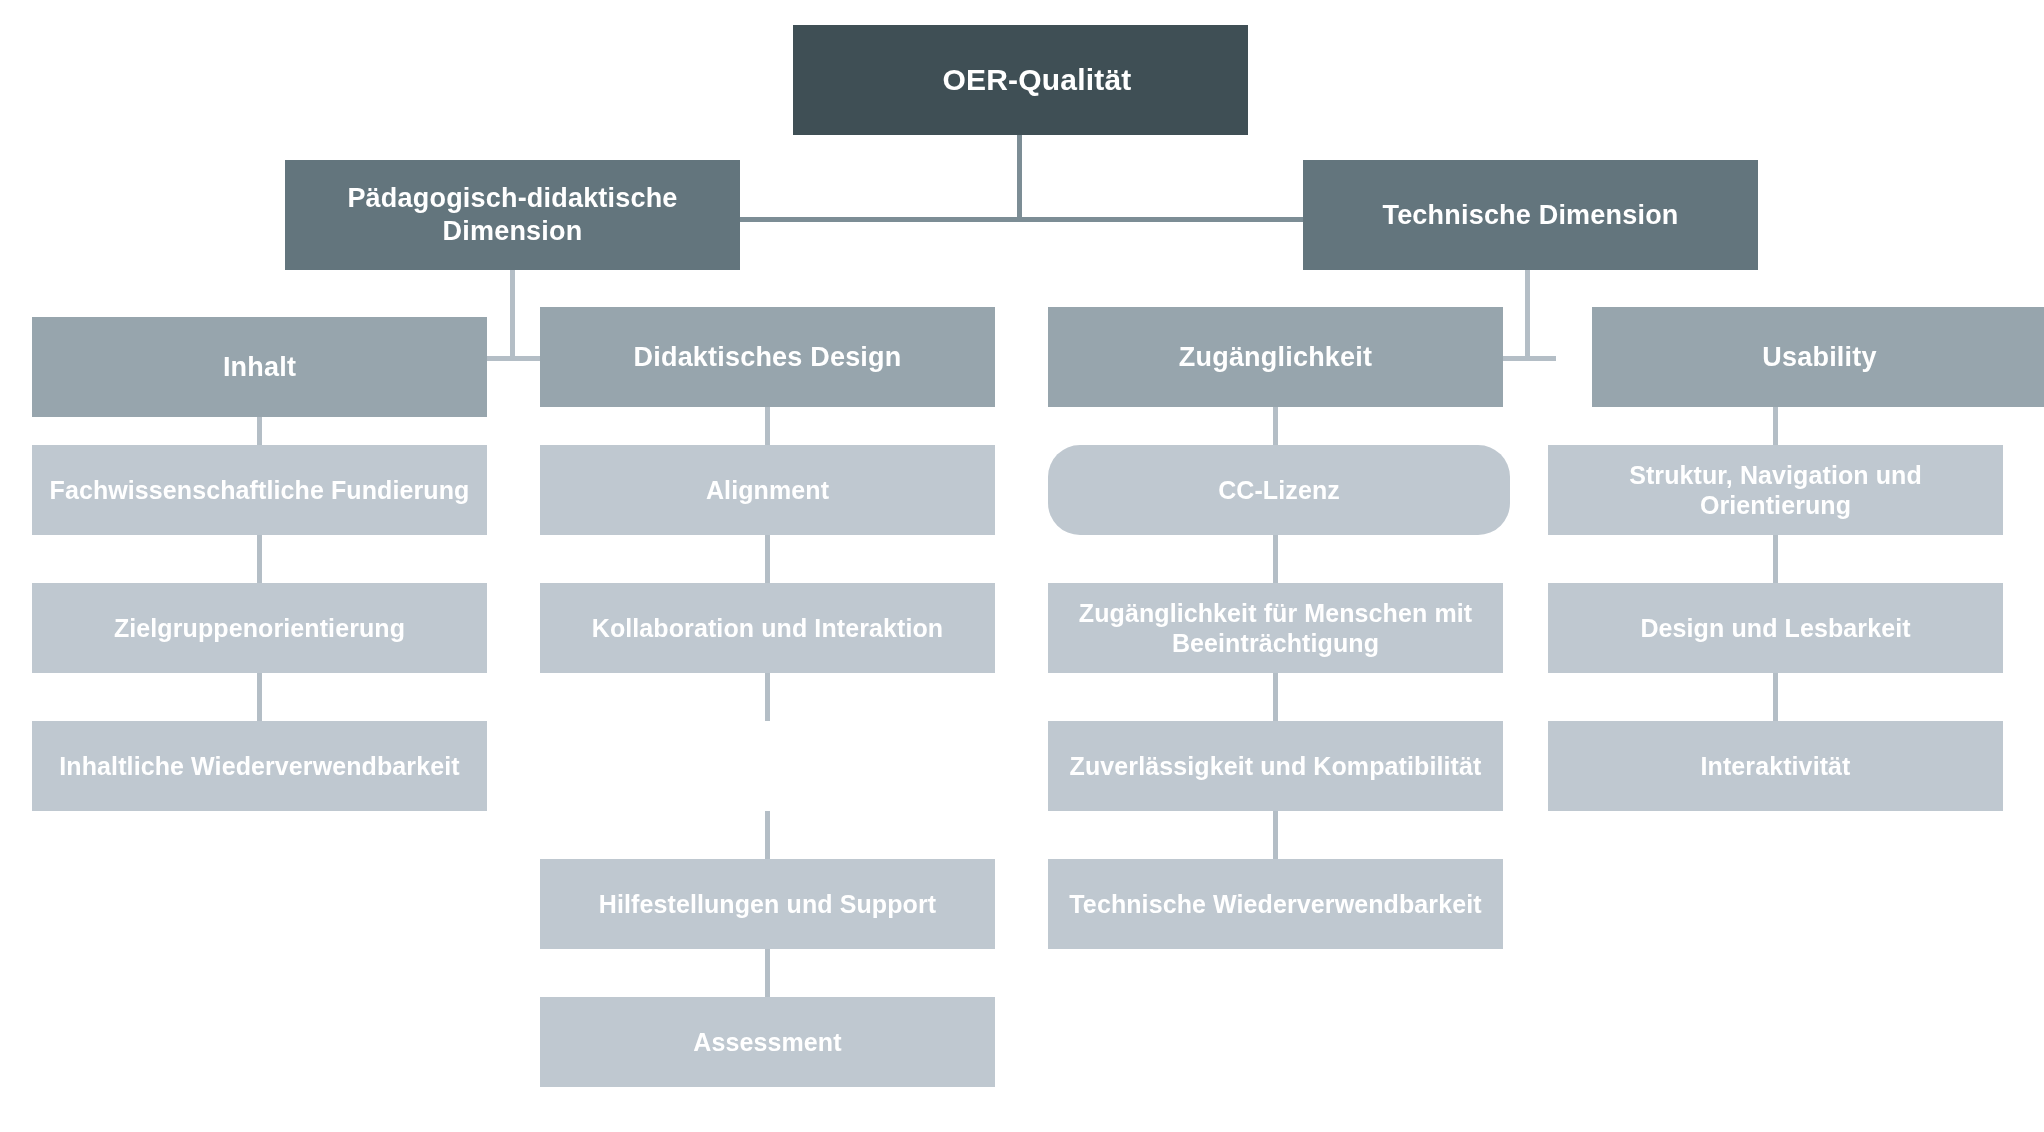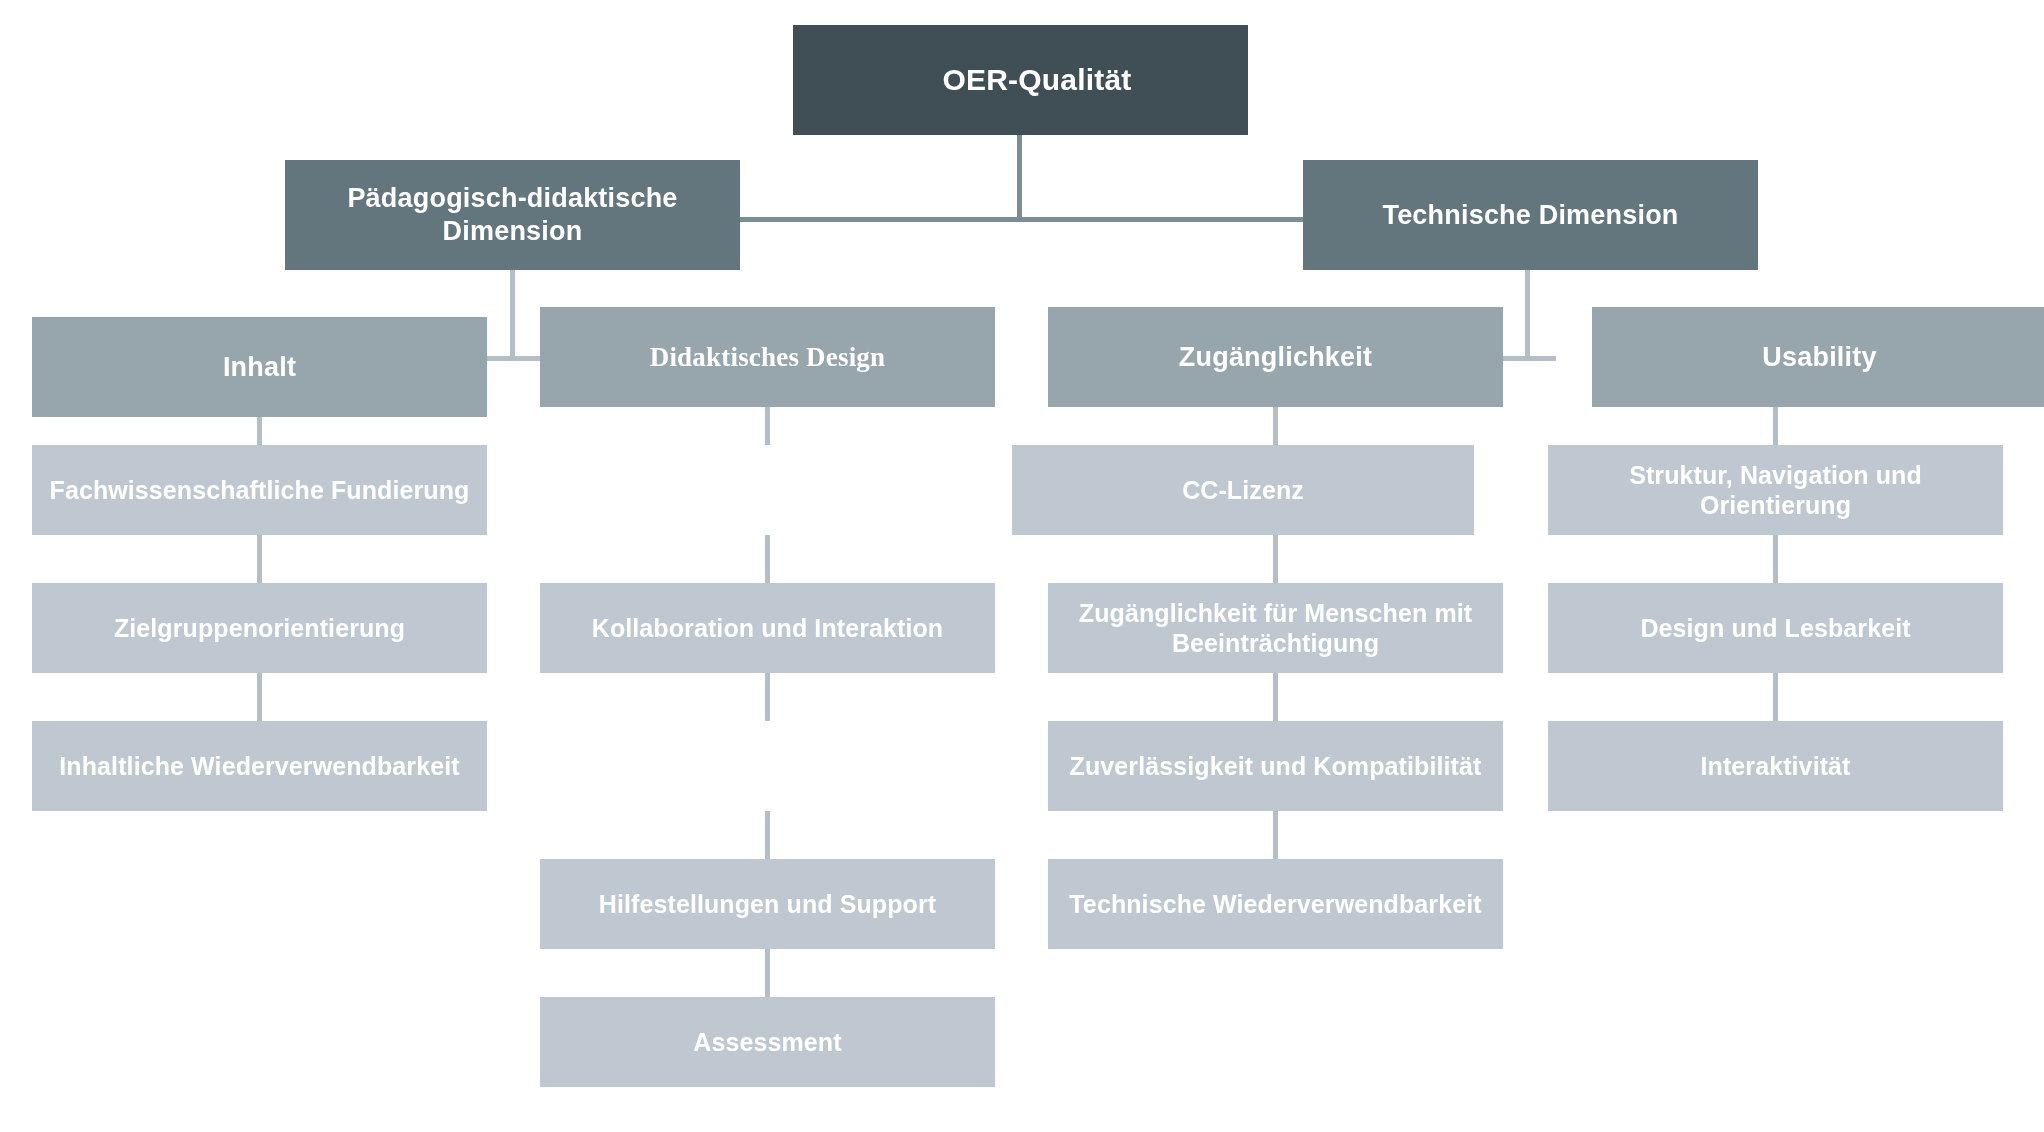--- a/index.html
+++ b/index.html
@@ -47,33 +47,34 @@
   <div class="conn" style="left:1773px;top:535px;width:5px;height:48px;"></div>
   <div class="conn" style="left:1773px;top:673px;width:5px;height:48px;"></div>
 
   <div class="box lvl0" style="left:793px;top:25px;width:455px;height:110px;padding-left:45px;">OER-Qualität</div>
 
   <div class="box lvl1" style="left:285px;top:160px;width:455px;height:110px;">Pädagogisch-didaktische Dimension</div>
 
   <div class="box lvl1" style="left:1303px;top:160px;width:455px;height:110px;">Technische Dimension</div>
 
   <div class="box lvl2" style="left:32px;top:317px;width:455px;height:100px;">Inhalt</div>
-  <div class="box lvl2" style="left:540px;top:307px;width:455px;height:100px;font-family:Liberation Serif, serif;">Didaktisches Design</div>
+  <div class="box lvl2" style="left:540px;top:307px;width:455px;height:100px;">Didaktisches Design</div>
   <div class="box lvl2" style="left:1048px;top:307px;width:455px;height:100px;">Zugänglichkeit</div>
   <div class="box lvl2" style="left:1548px;top:307px;width:455px;height:100px;margin-left:44px;">Usability</div>
 
   <div class="box lvl3" style="left:32px;top:445px;width:455px;height:90px;">Fachwissenschaftliche Fundierung</div>
   <div class="box lvl3" style="left:32px;top:583px;width:455px;height:90px;">Zielgruppenorientierung</div>
   <div class="box lvl3" style="left:32px;top:721px;width:455px;height:90px;">Inhaltliche Wiederverwendbarkeit</div>
 
+  <div class="box lvl3" style="left:540px;top:445px;width:455px;height:90px;">Alignment</div>
   <div class="box lvl3" style="left:540px;top:583px;width:455px;height:90px;">Kollaboration und Interaktion</div>
   <div class="box lvl3" style="left:540px;top:859px;width:455px;height:90px;">Hilfestellungen und Support</div>
   <div class="box lvl3" style="left:540px;top:997px;width:455px;height:90px;">Assessment</div>
 
-  <div class="box lvl3" style="left:1012px;top:445px;width:462px;height:90px;">CC-Lizenz</div>
+  <div class="box lvl3" style="left:1048px;top:445px;width:462px;height:90px;border-radius:32px;">CC-Lizenz</div>
   <div class="box lvl3" style="left:1048px;top:583px;width:455px;height:90px;">Zugänglichkeit für Menschen mit Beeinträchtigung</div>
   <div class="box lvl3" style="left:1048px;top:721px;width:455px;height:90px;">Zuverlässigkeit und Kompatibilität</div>
   <div class="box lvl3" style="left:1048px;top:859px;width:455px;height:90px;">Technische Wiederverwendbarkeit</div>
 
   <div class="box lvl3" style="left:1548px;top:445px;width:455px;height:90px;">Struktur, Navigation und Orientierung</div>
   <div class="box lvl3" style="left:1548px;top:583px;width:455px;height:90px;">Design und Lesbarkeit</div>
   <div class="box lvl3" style="left:1548px;top:721px;width:455px;height:90px;">Interaktivität</div>
 
 </div>
 

